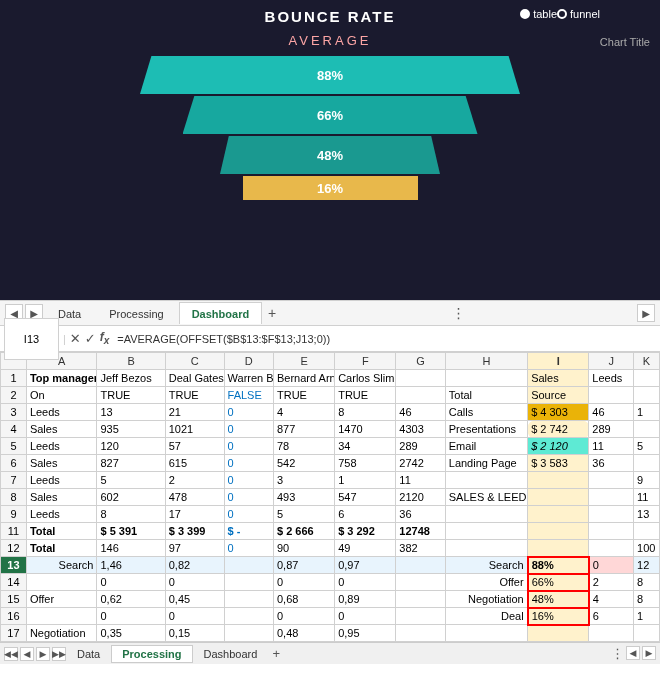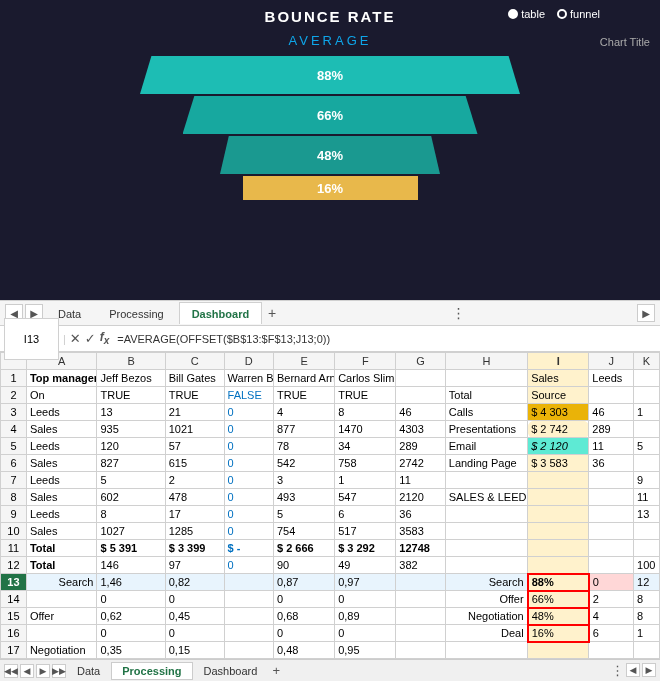--- a/index.html
+++ b/index.html
@@ -25,21 +25,20 @@
       font-size: 15px;
       font-weight: bold;
       color: #fff;
       flex: 1;
       text-align: center;
       letter-spacing: 2px;
     }
     .chart-radio-group {
       display: flex;
       align-items: flex-start;
-      gap: 12px;
       position: absolute;
       right: 60px;
       top: 8px;
     }
     .chart-radio-item {
       display: flex;
       align-items: center;
       gap: 3px;
       color: #fff;
       font-size: 11px;
@@ -55,21 +54,21 @@
 
     .chart-label-link {
       position: absolute;
       right: 10px;
       top: 36px;
       color: #aaa;
       font-size: 11px;
       cursor: pointer;
     }
     .chart-subtitle {
-      color: #0ea5e9;
+      color: #fca5a5;
       font-size: 13px;
       letter-spacing: 3px;
       margin: 4px 0 8px;
       text-align: right;
     }
 
     .funnel-container {
       display: flex;
       flex-direction: column;
       align-items: center;
@@ -359,21 +358,21 @@
         <th>J</th>
         <th>K</th>
       </tr>
     </thead>
     <tbody>
 
       <tr>
         <td class="row-header">1</td>
         <td class="bold">Top manager</td>
         <td>Jeff Bezos</td>
-        <td>Bill Gates</td>
+        <td>Deal Gates</td>
         <td>Warren Buffett</td>
         <td>Bernard Arnault</td>
         <td>Carlos Slim</td>
         <td></td>
         <td></td>
         <td style="background:#fff2cc;">Sales</td>
         <td>Leeds</td>
         <td></td>
       </tr>
 
@@ -490,34 +489,20 @@
         <td style="color:#0070c0;">0</td>
         <td>5</td>
         <td>6</td>
         <td>36</td>
         <td></td>
         <td style="background:#fff2cc;"></td>
         <td></td>
         <td>13</td>
       </tr>
 
-      <tr>
-        <td class="row-header">10</td>
-        <td>Sales</td>
-        <td>1027</td>
-        <td>1285</td>
-        <td style="color:#0070c0;">0</td>
-        <td>754</td>
-        <td>517</td>
-        <td>3583</td>
-        <td></td>
-        <td style="background:#fff2cc;"></td>
-        <td></td>
-        <td></td>
-      </tr>
 
       <tr>
         <td class="row-header">11</td>
         <td class="bold">Total</td>
         <td class="bold">$ 5 391</td>
         <td class="bold">$ 3 399</td>
         <td class="bold" style="color:#0070c0;">$ -</td>
         <td class="bold">$ 2 666</td>
         <td class="bold">$ 3 292</td>
         <td class="bold">12748</td>

